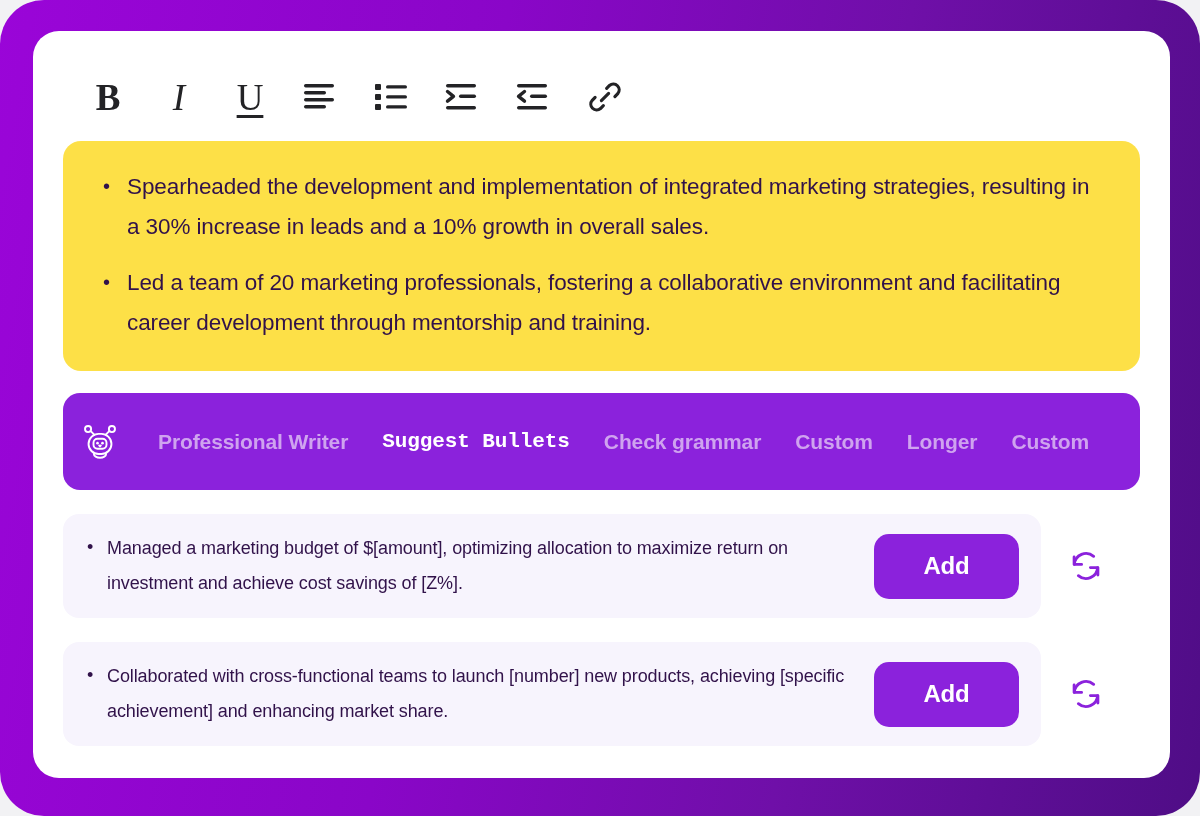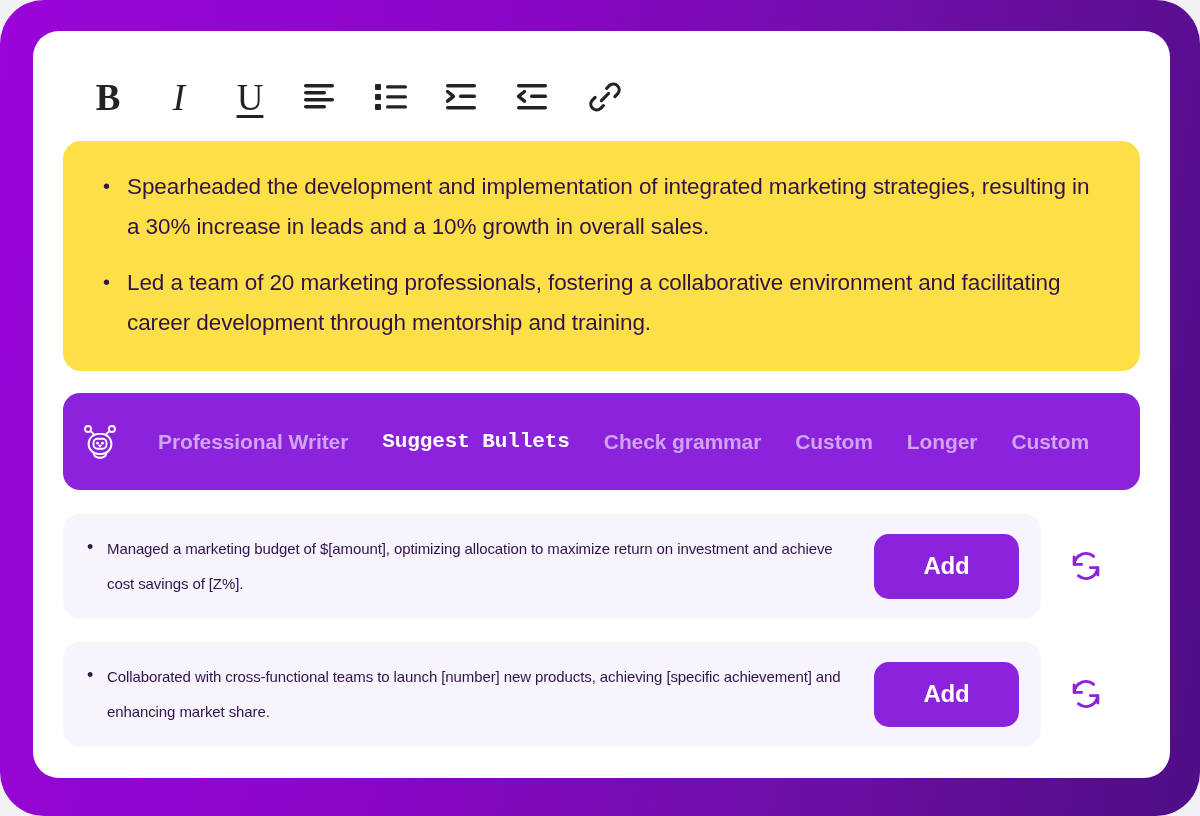--- a/index.html
+++ b/index.html
@@ -135,21 +135,21 @@
     align-items: center;
     padding: 14px 0 14px 22px;
     min-height: 104px;
   }
   .suggestion-text {
     flex: 1;
     position: relative;
     padding-left: 22px;
     padding-right: 18px;
     color: #31124a;
-    font-size: 15px;
+    font-size: 18px;
     line-height: 35px;
     letter-spacing: -0.1px;
   }
   .suggestion-text::before {
     content: "•";
     position: absolute;
     left: 2px;
     top: -1px;
     font-size: 18px;
     color: #31124a;

